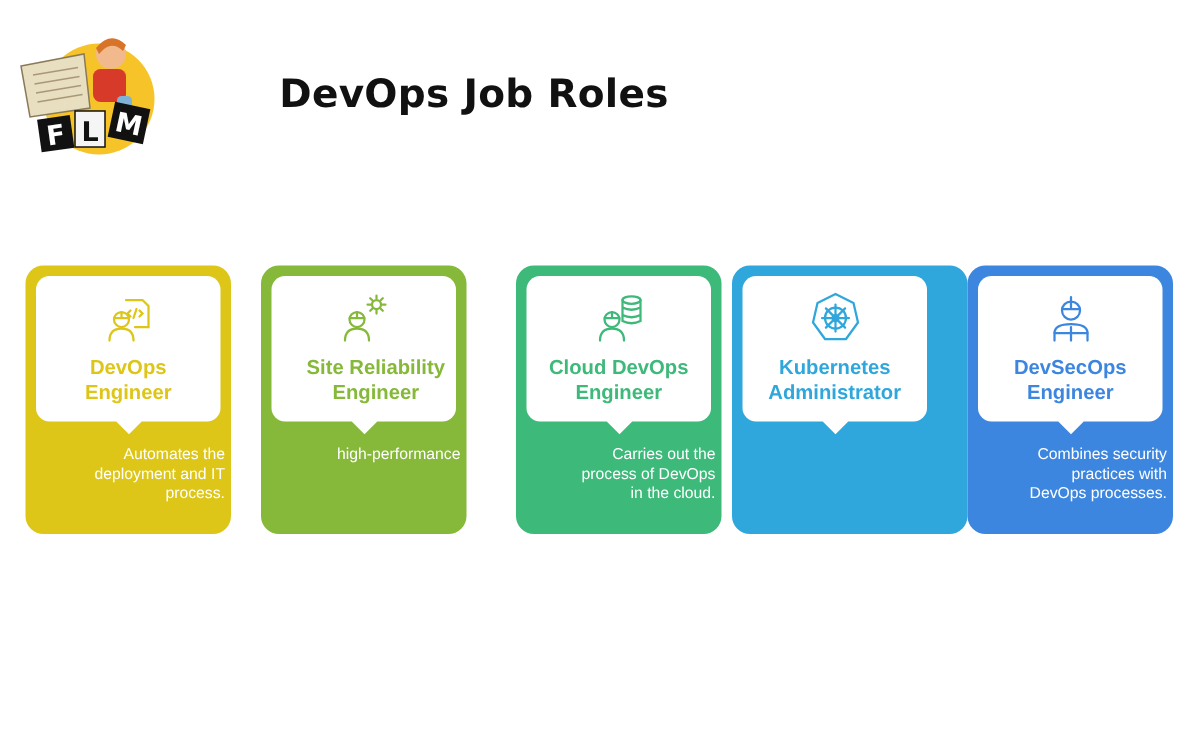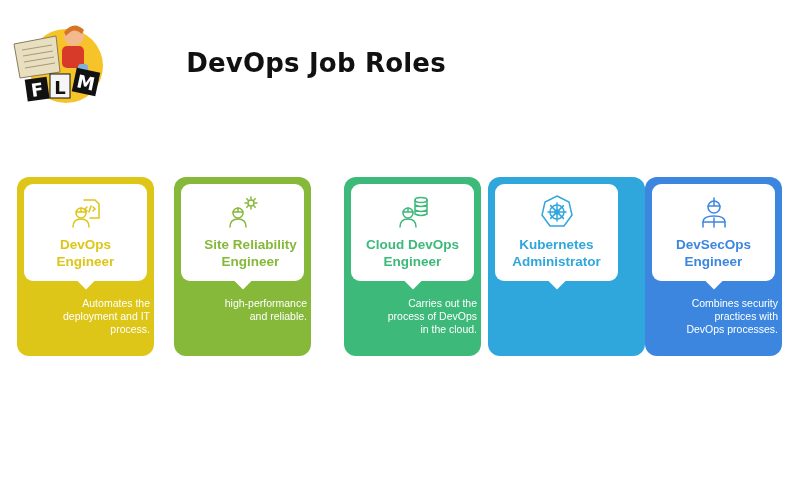--- a/index.html
+++ b/index.html
@@ -75,21 +75,20 @@
       <path d="M5 33 Q5 25 13 25 Q21 25 21 33"></path>
     </svg>
     <div class="role" style="color:#86B83A;padding-left:16px;">
       <div>Site Reliability</div>
       <div>Engineer</div>
     </div>
     <div class="notch"></div>
   </div>
   <div class="desc">
     <div>high-performance</div>
-    <div>and reliable.</div>
   </div>
 </div>
 
 <div class="card" style="left:344px;background:#3DB97A;">
   <div class="inner">
     <svg class="icon" viewBox="0 0 36 36" fill="none" stroke="#3DB97A" stroke-width="1.5" stroke-linecap="round">
       <ellipse cx="26" cy="6" rx="6" ry="2.5"></ellipse>
       <path d="M20 6 V20 Q26 23 32 20 V6 M20 11 Q26 14 32 11 M20 16 Q26 19 32 16"></path>
       <circle cx="13" cy="19" r="5"></circle>
       <path d="M8 18 H18 M13 14 V17"></path>

